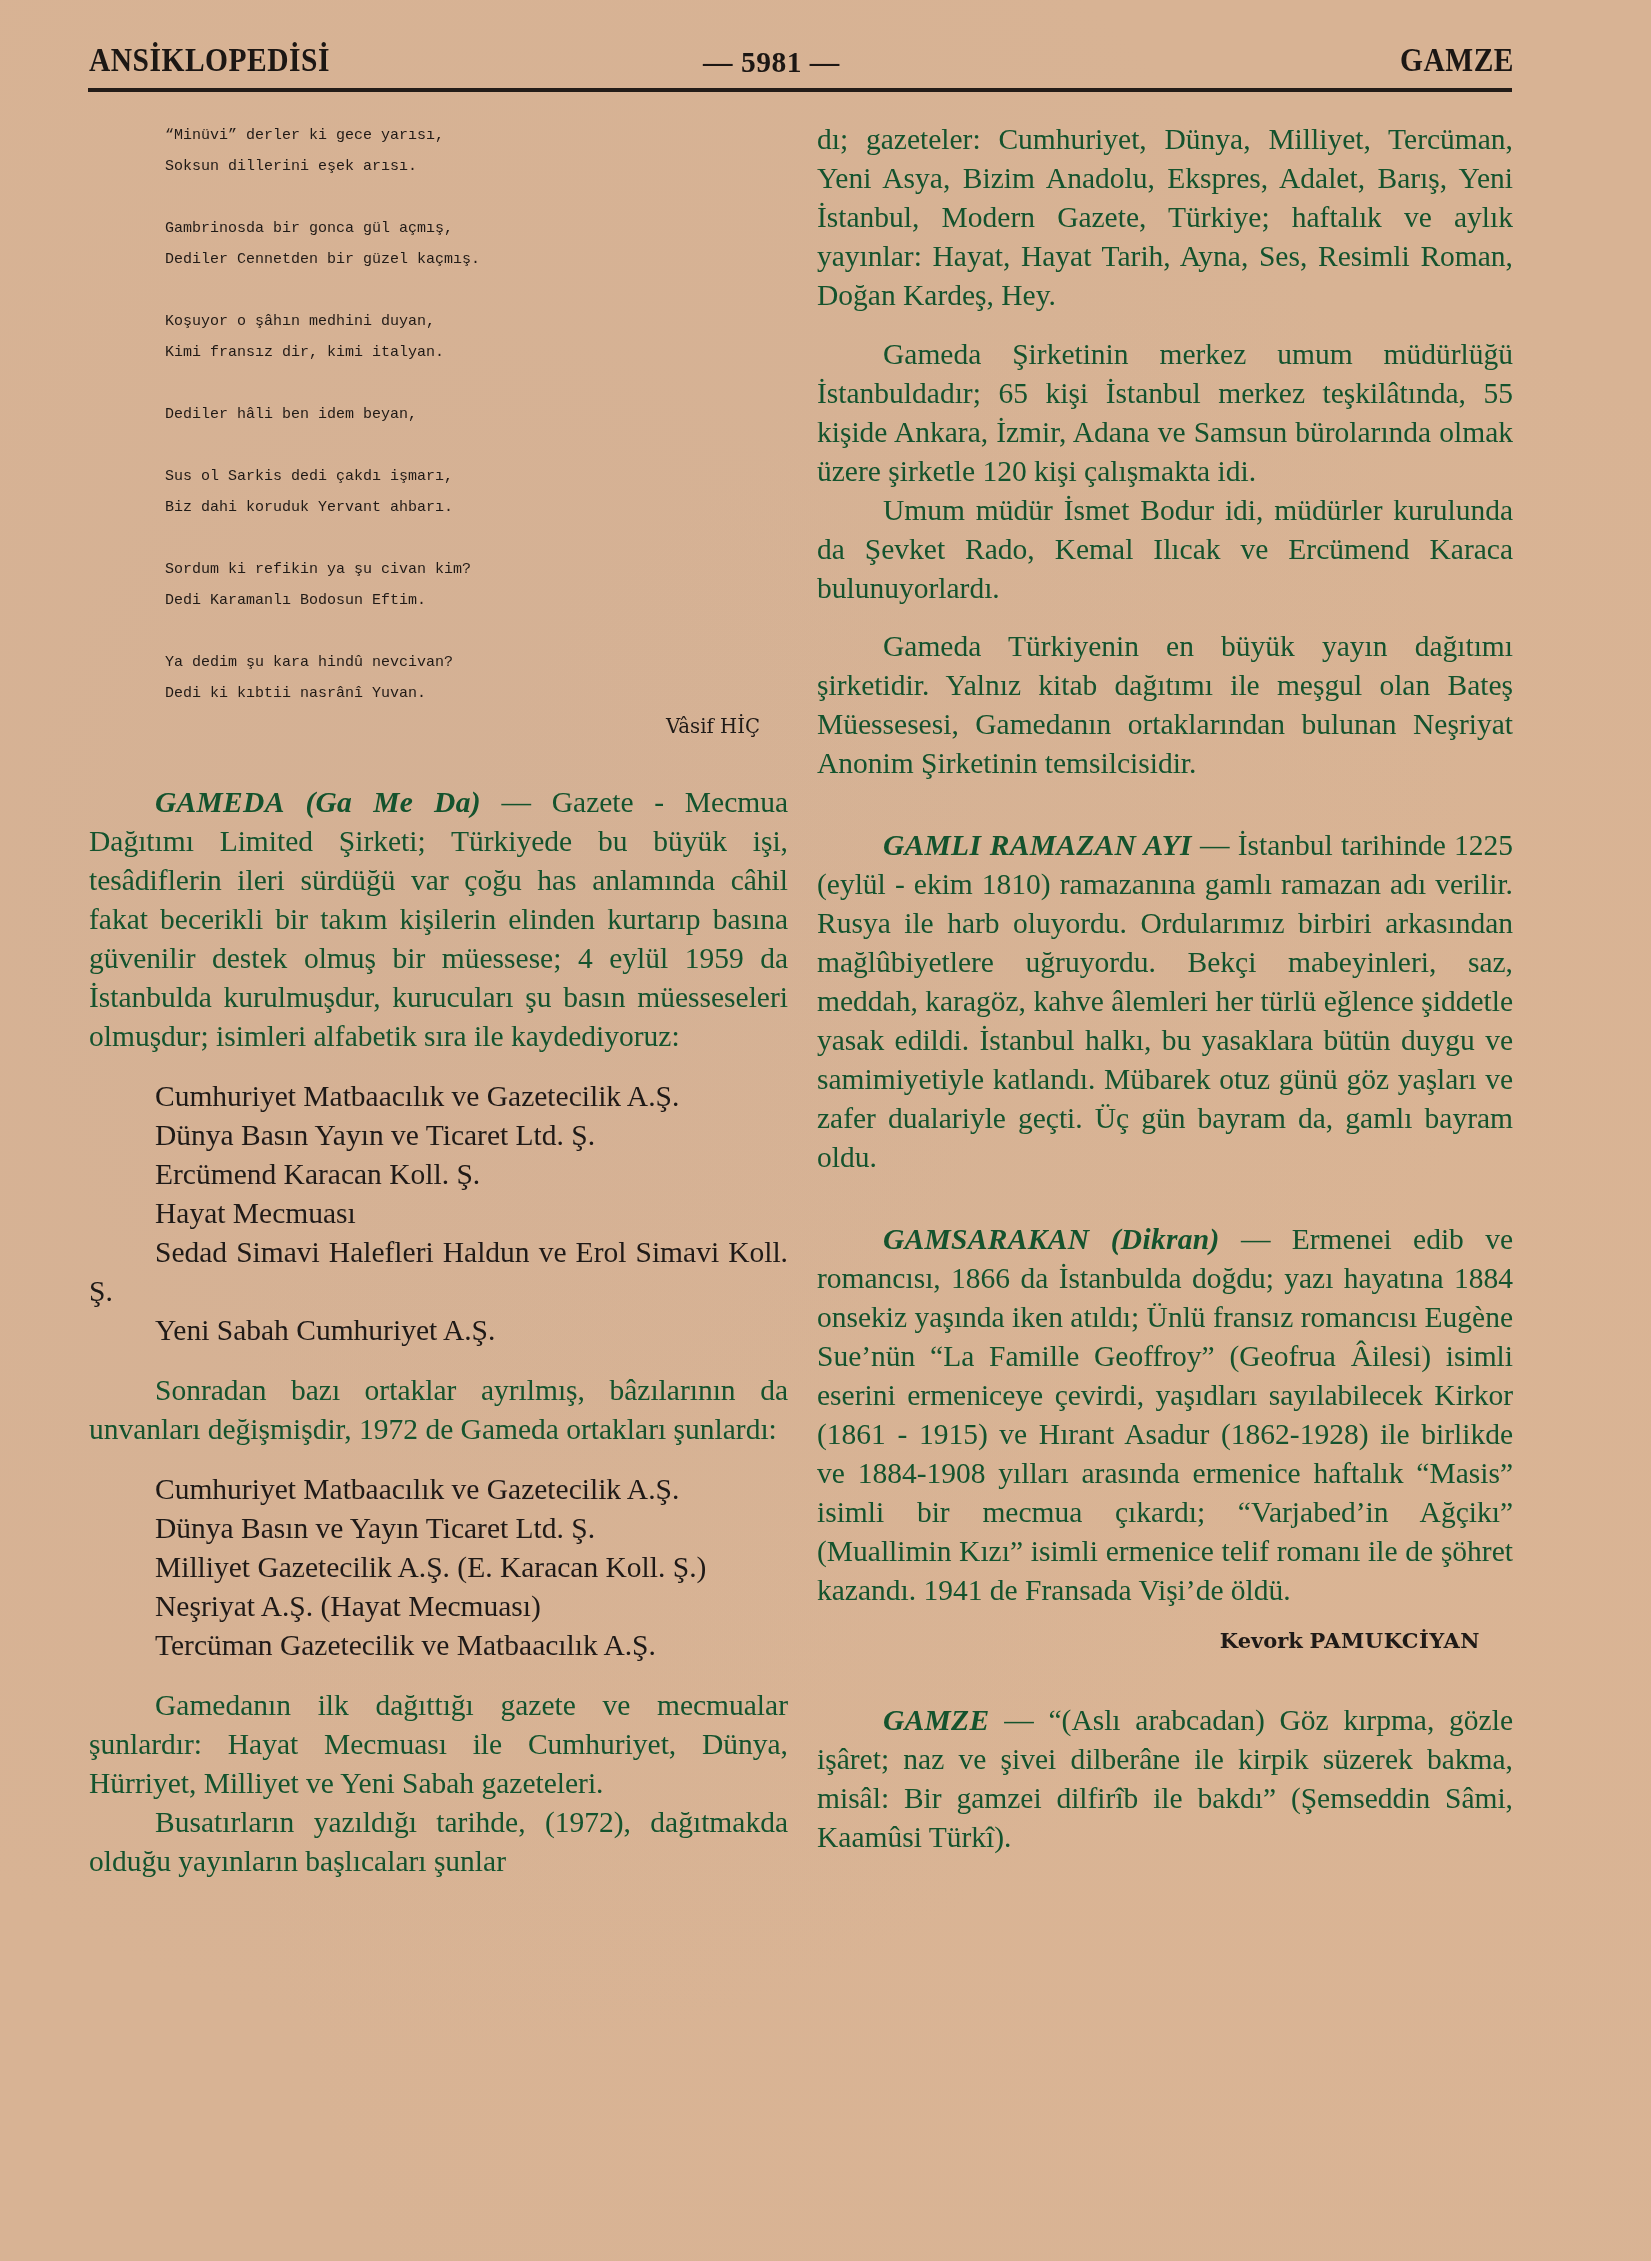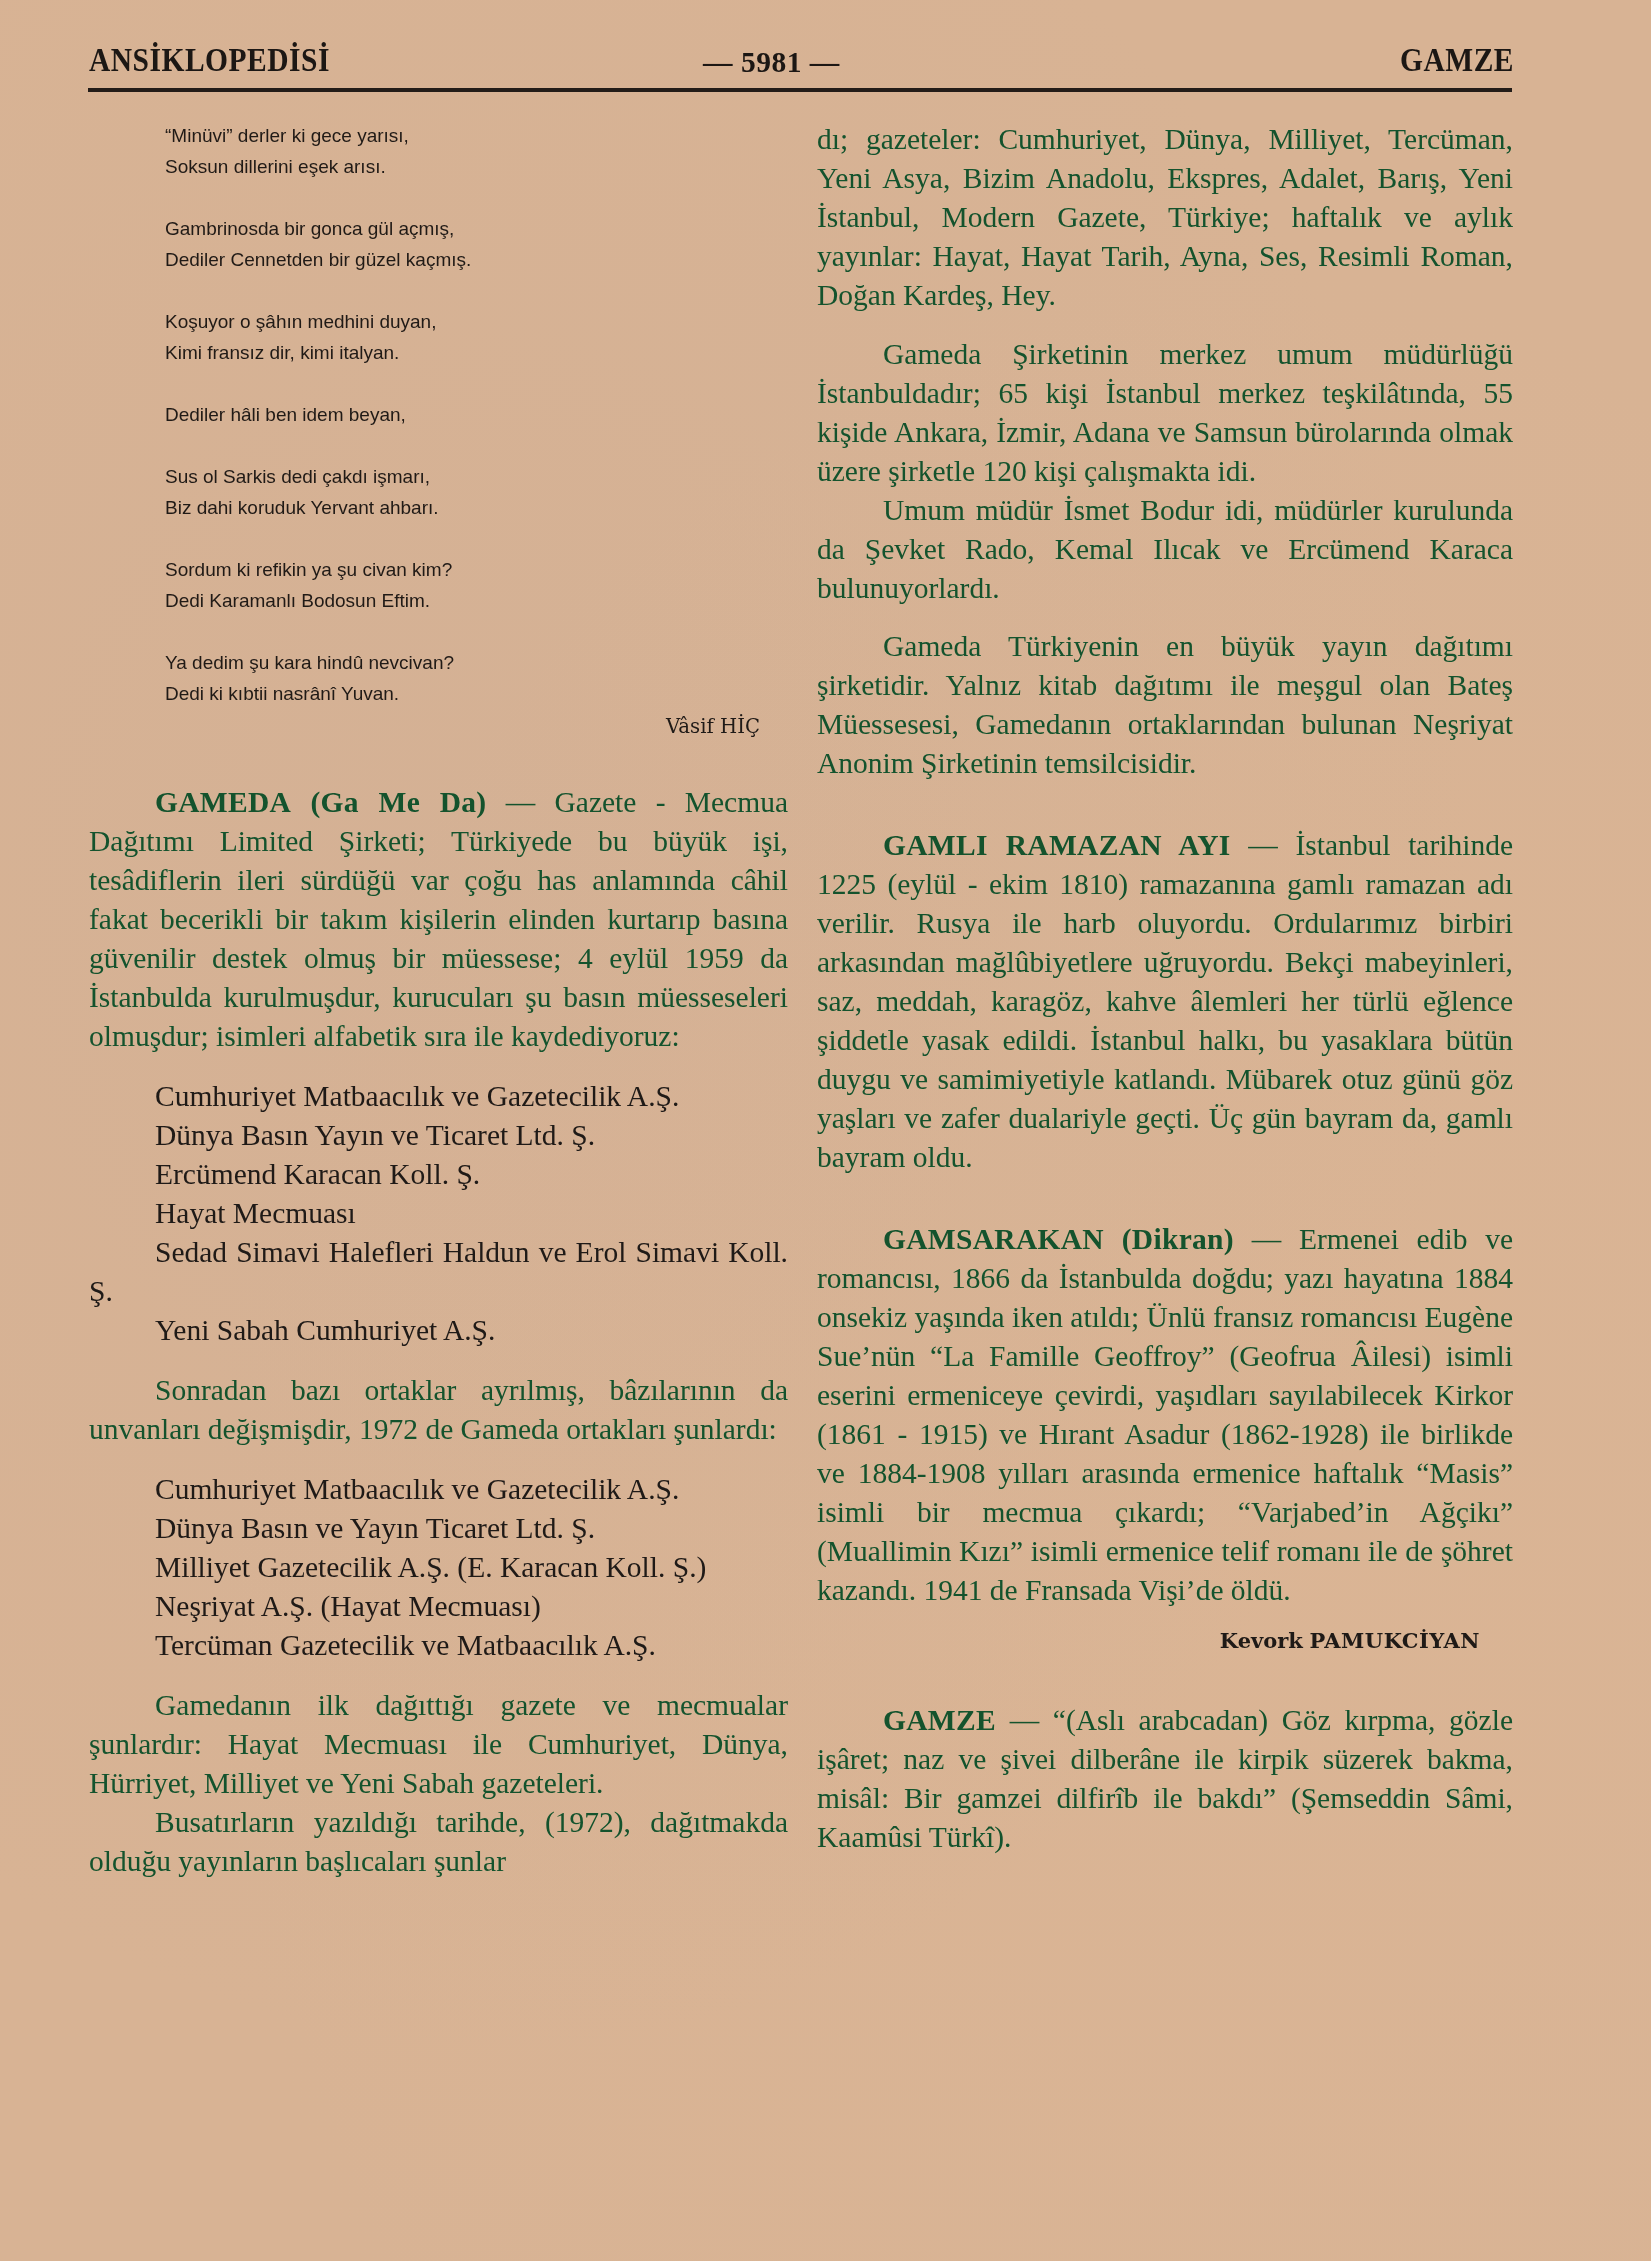--- a/index.html
+++ b/index.html
@@ -70,39 +70,40 @@
       font-size: 29.5px;
       line-height: 39px;
       text-align: justify;
       margin: 0;
       color: #14532d;
     }
     .body-text.indent { text-indent: 66px; }
     .poem {
       margin-left: 76px;
       width: 546px;
-      font-family: Liberation Sans, sans-serif;
-      font-size: 19px;
+      font-family: Liberation Mono, monospace;
+      font-size: 15px;
       line-height: 31px;
       color: #201a16;
     }
     .stanza { margin: 0 0 31px 0; }
     .stanza .line { display: block; }
     .poem-signature {
       position: relative;
       text-align: right;
       font-family: "DejaVu Serif", serif;
       font-size: 19.7px;
       line-height: 27px;
       margin-top: -34px;
       width: 671px;
     }
     .entry-head {
       font-weight: bold;
       letter-spacing: 0.3px;
+      font-style: italic;
     }
     .list-block {
       margin: 21px 0 21px 0;
     }
     .list-item {
       font-family: "Liberation Serif", serif;
       font-size: 29.5px;
       line-height: 39px;
       text-indent: 66px;
       text-align: justify;

